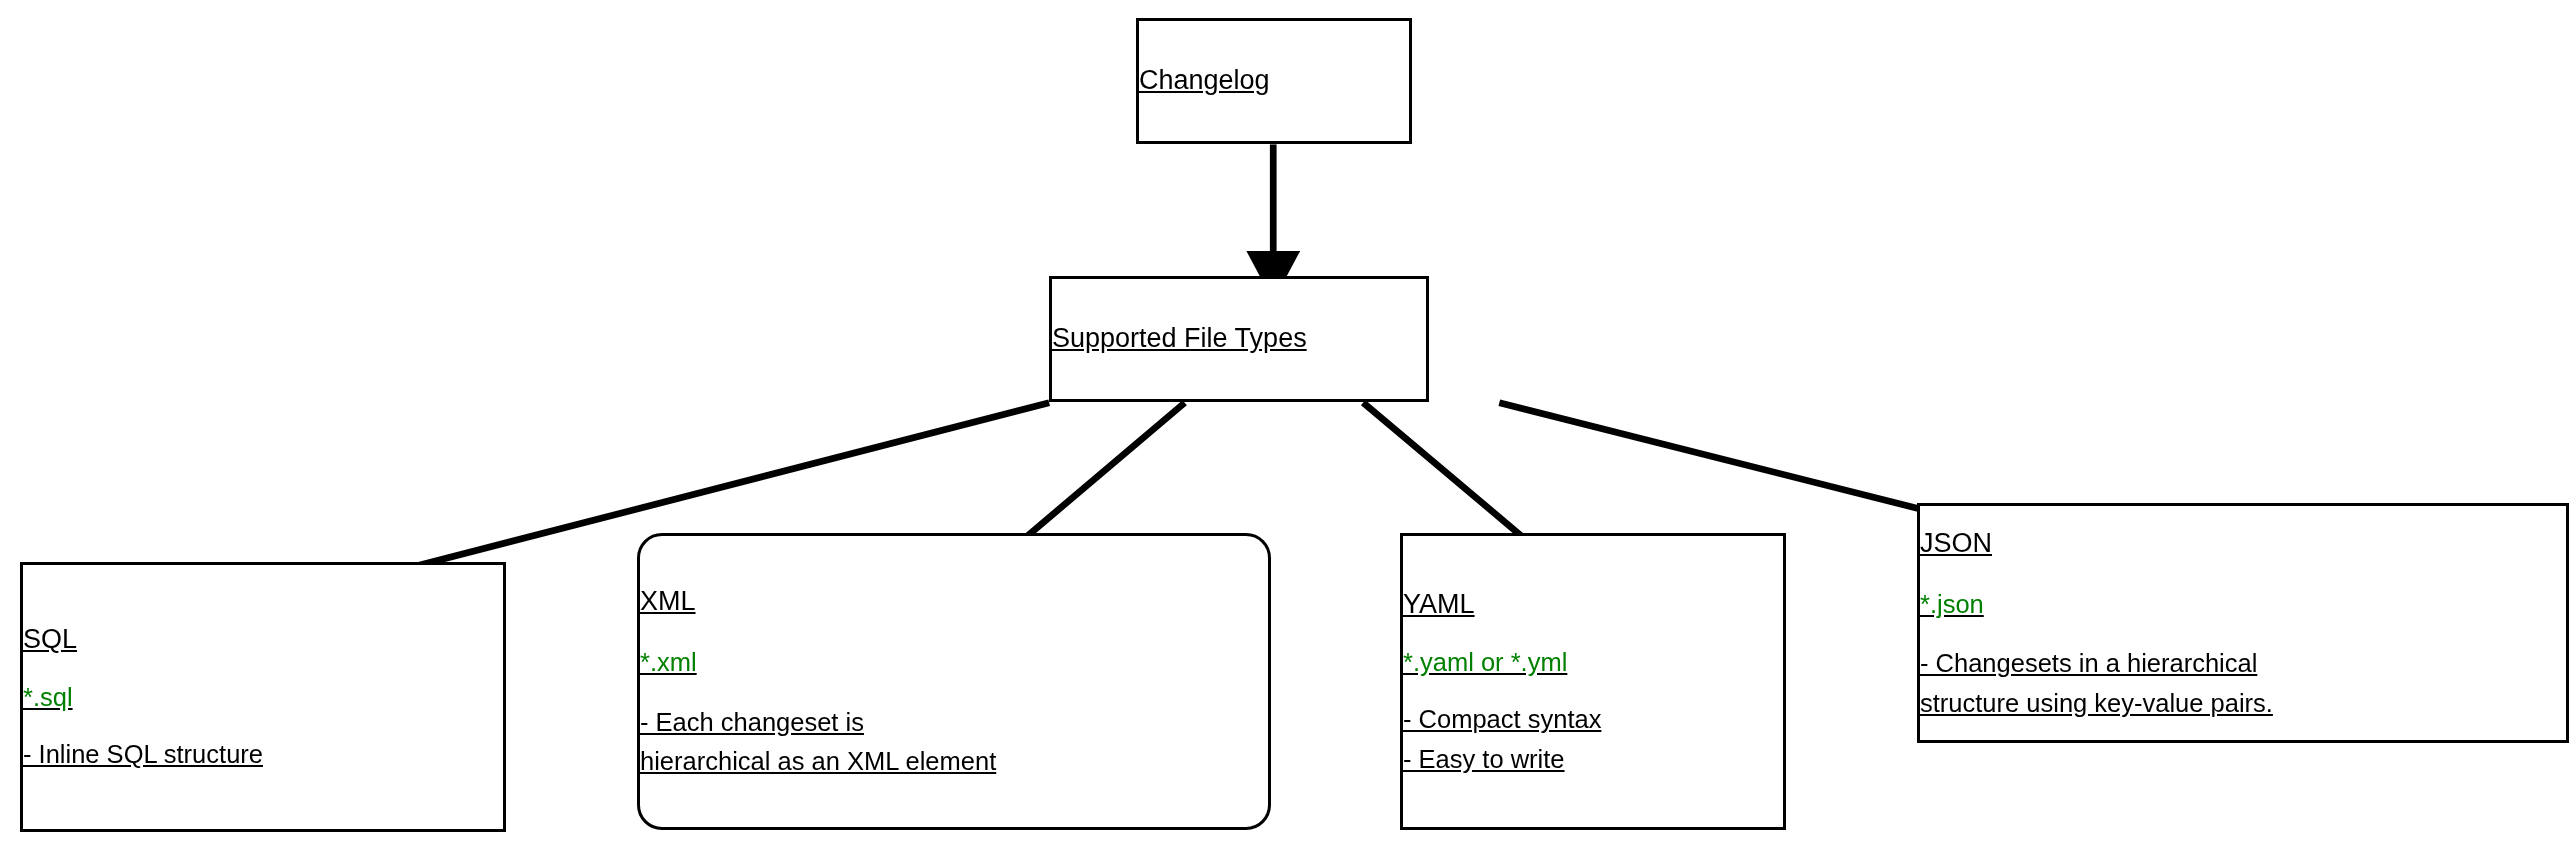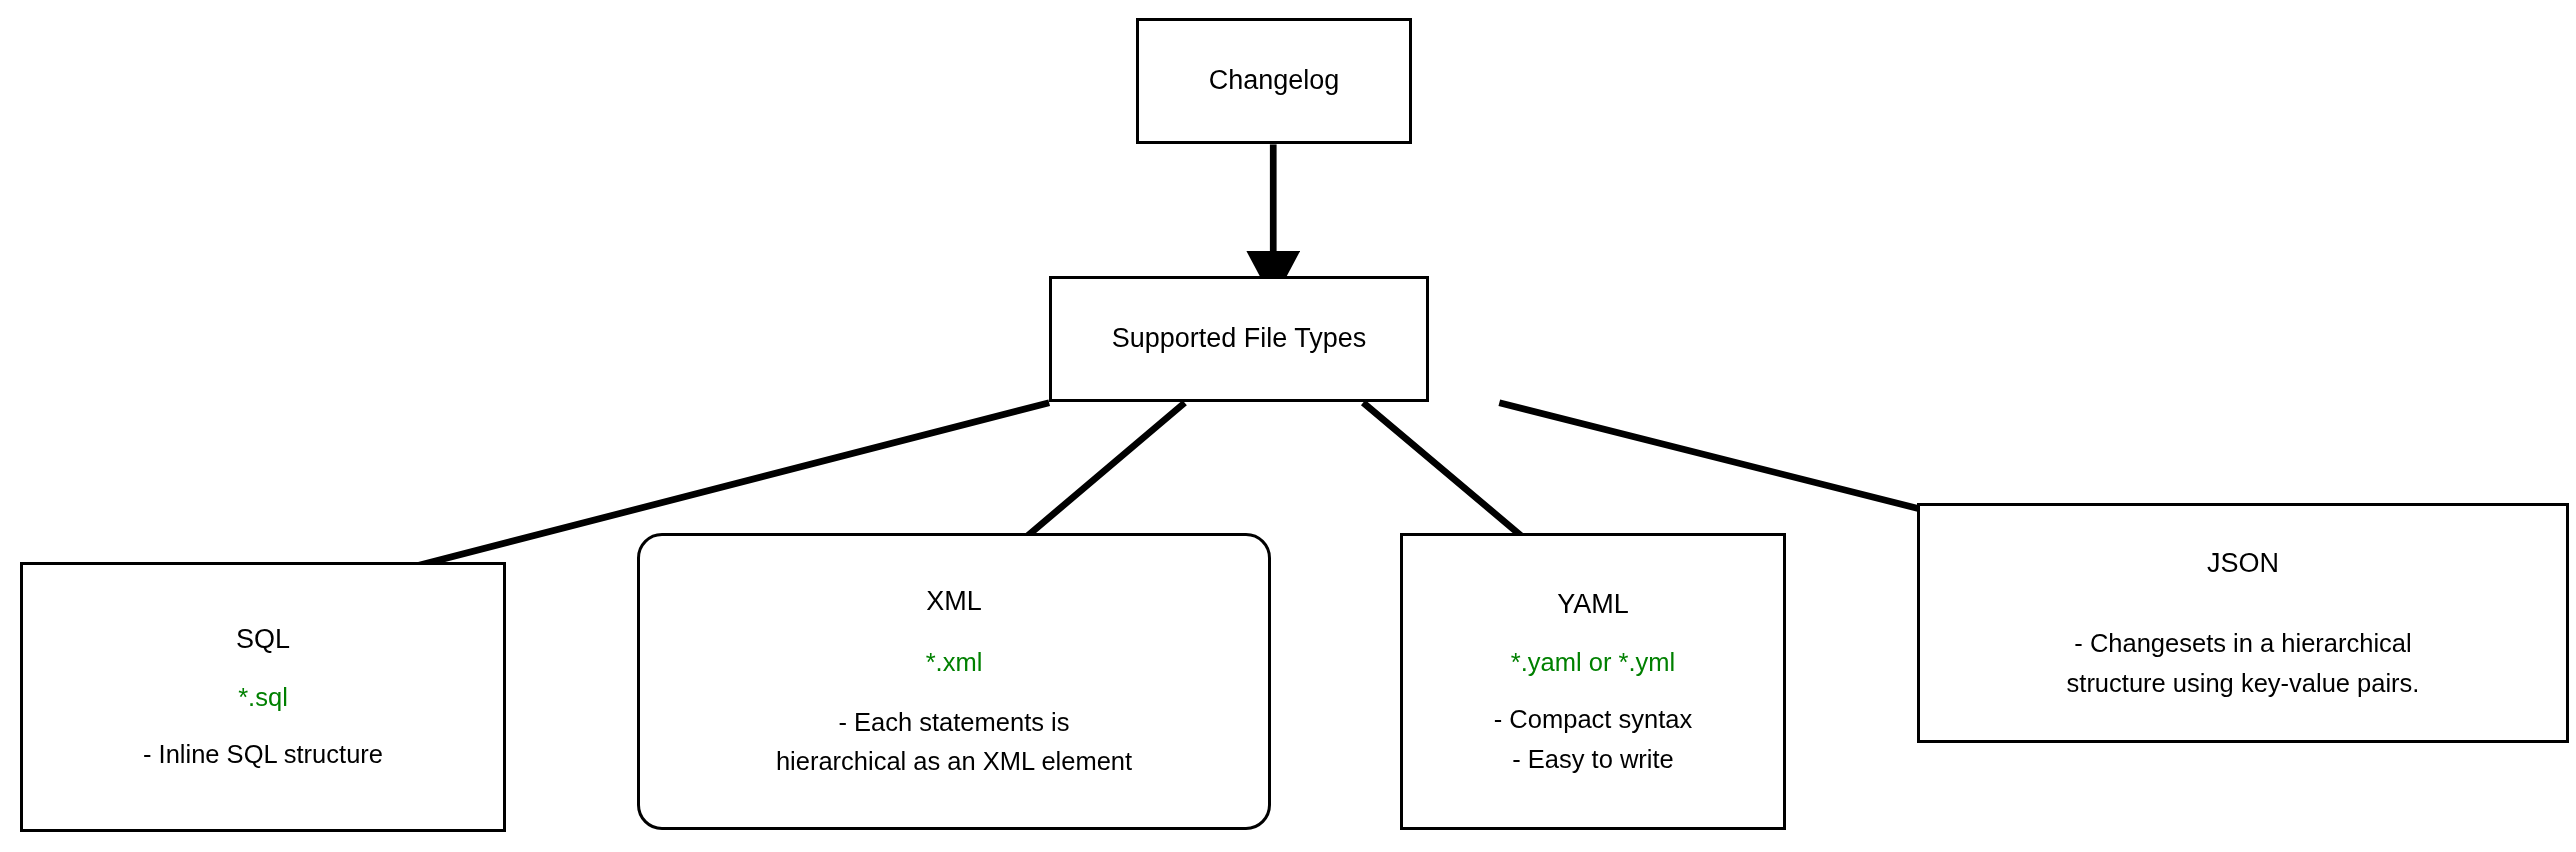--- a/index.html
+++ b/index.html
@@ -28,22 +28,23 @@
   }
   .node-box {
     position: absolute;
     box-sizing: border-box;
     background: #ffffff;
     border: 3.4px solid #000000;
     display: flex;
     flex-direction: column;
     align-items: center;
     justify-content: center;
-    text-align: center;
+    text-align: left;
     color: #000000;
+    text-decoration: underline;
   }
   .node-line {
     display: block;
     width: 100%;
     font-size: 25.5px;
     line-height: 1.55;
     white-space: pre;
   }
   .node-line.title {
     font-size: 27px;
@@ -124,40 +125,41 @@
       <span class="node-line desc"></span>
     </div>
   </div>
 
   <div id="node-xml" class="node-box">
     <div class="stack">
       <span class="node-line title">XML</span>
       <div class="gap-md"></div>
       <span class="node-line ext">*.xml</span>
       <div class="gap-md"></div>
-      <span class="node-line desc">- Each statements is</span>
+      <span class="node-line desc">- Each changeset is</span>
       <span class="node-line desc">hierarchical as an XML element</span>
     </div>
   </div>
 
   <div id="node-yaml" class="node-box">
     <div class="stack">
       <span class="node-line title">YAML</span>
       <div class="gap-sm"></div>
       <span class="node-line ext">*.yaml or *.yml</span>
       <div class="gap-sm"></div>
       <span class="node-line desc">- Compact syntax</span>
       <span class="node-line desc">- Easy to write</span>
     </div>
   </div>
 
   <div id="node-json" class="node-box">
     <div class="stack">
       <span class="node-line title">JSON</span>
       <div class="gap-md"></div>
+      <span class="node-line ext">*.json</span>
       <div class="gap-md"></div>
       <span class="node-line desc">- Changesets in a hierarchical</span>
       <span class="node-line desc">structure using key-value pairs.</span>
     </div>
   </div>
 
 </div>
 
 
 </body></html>

